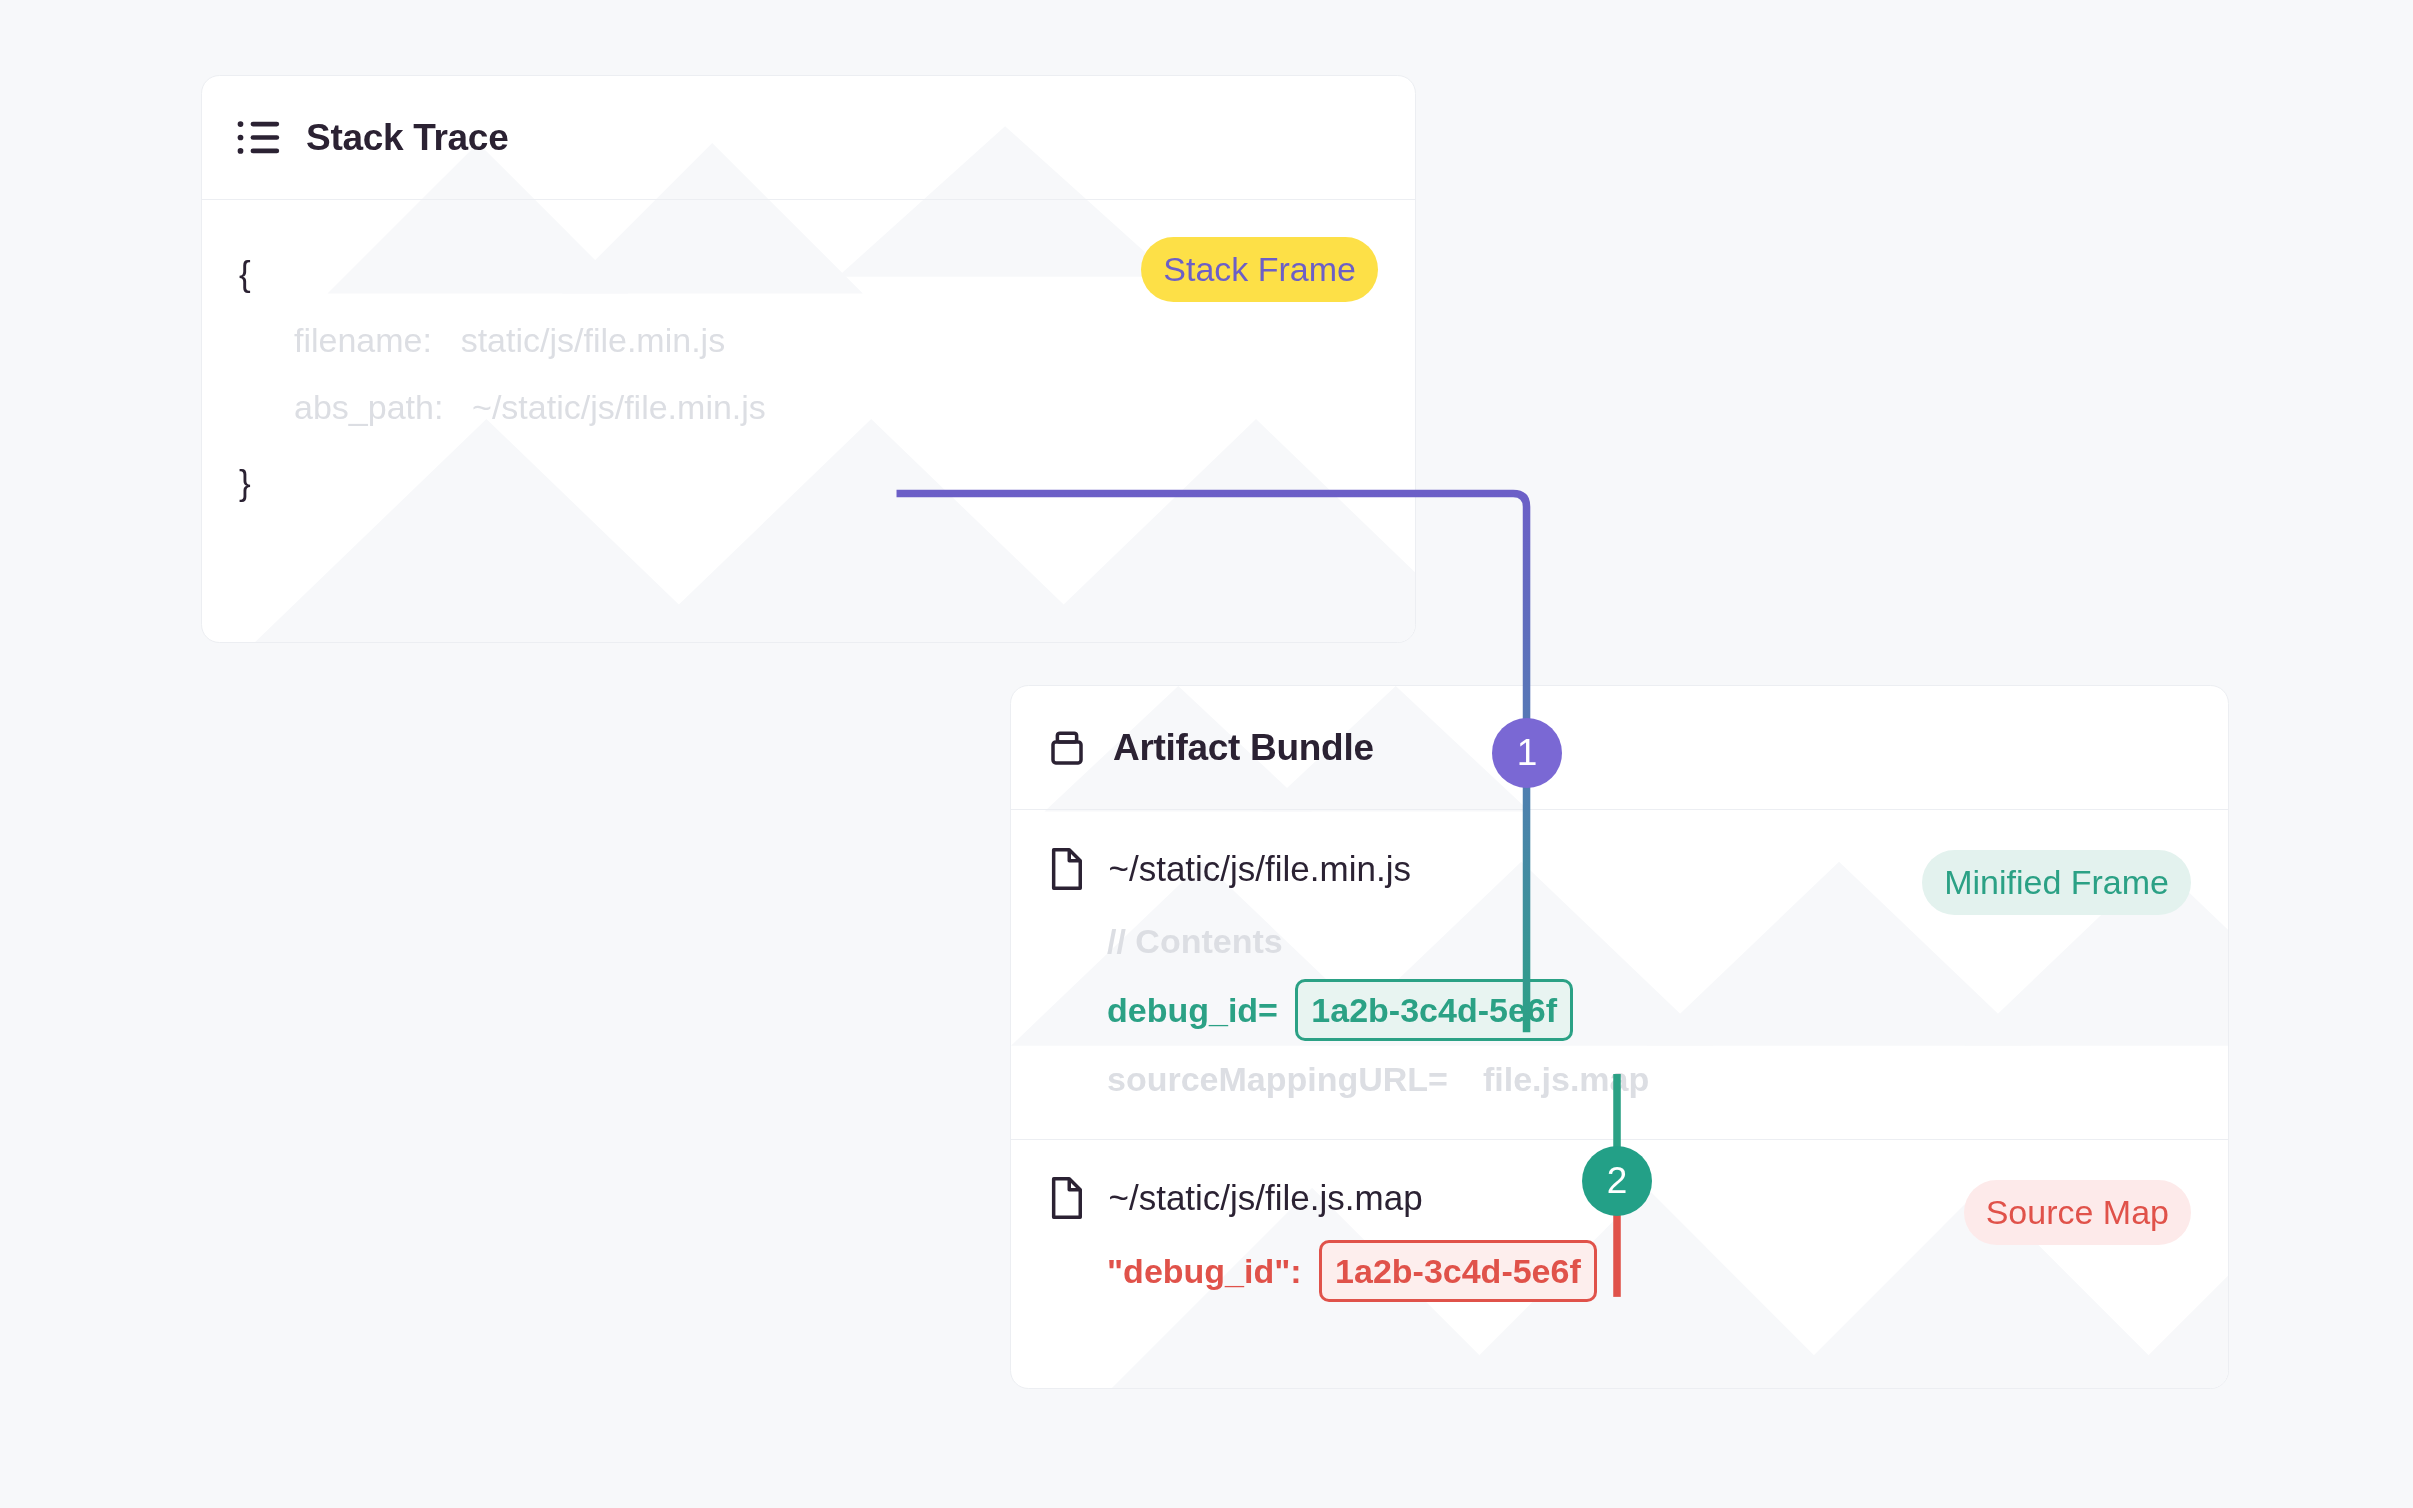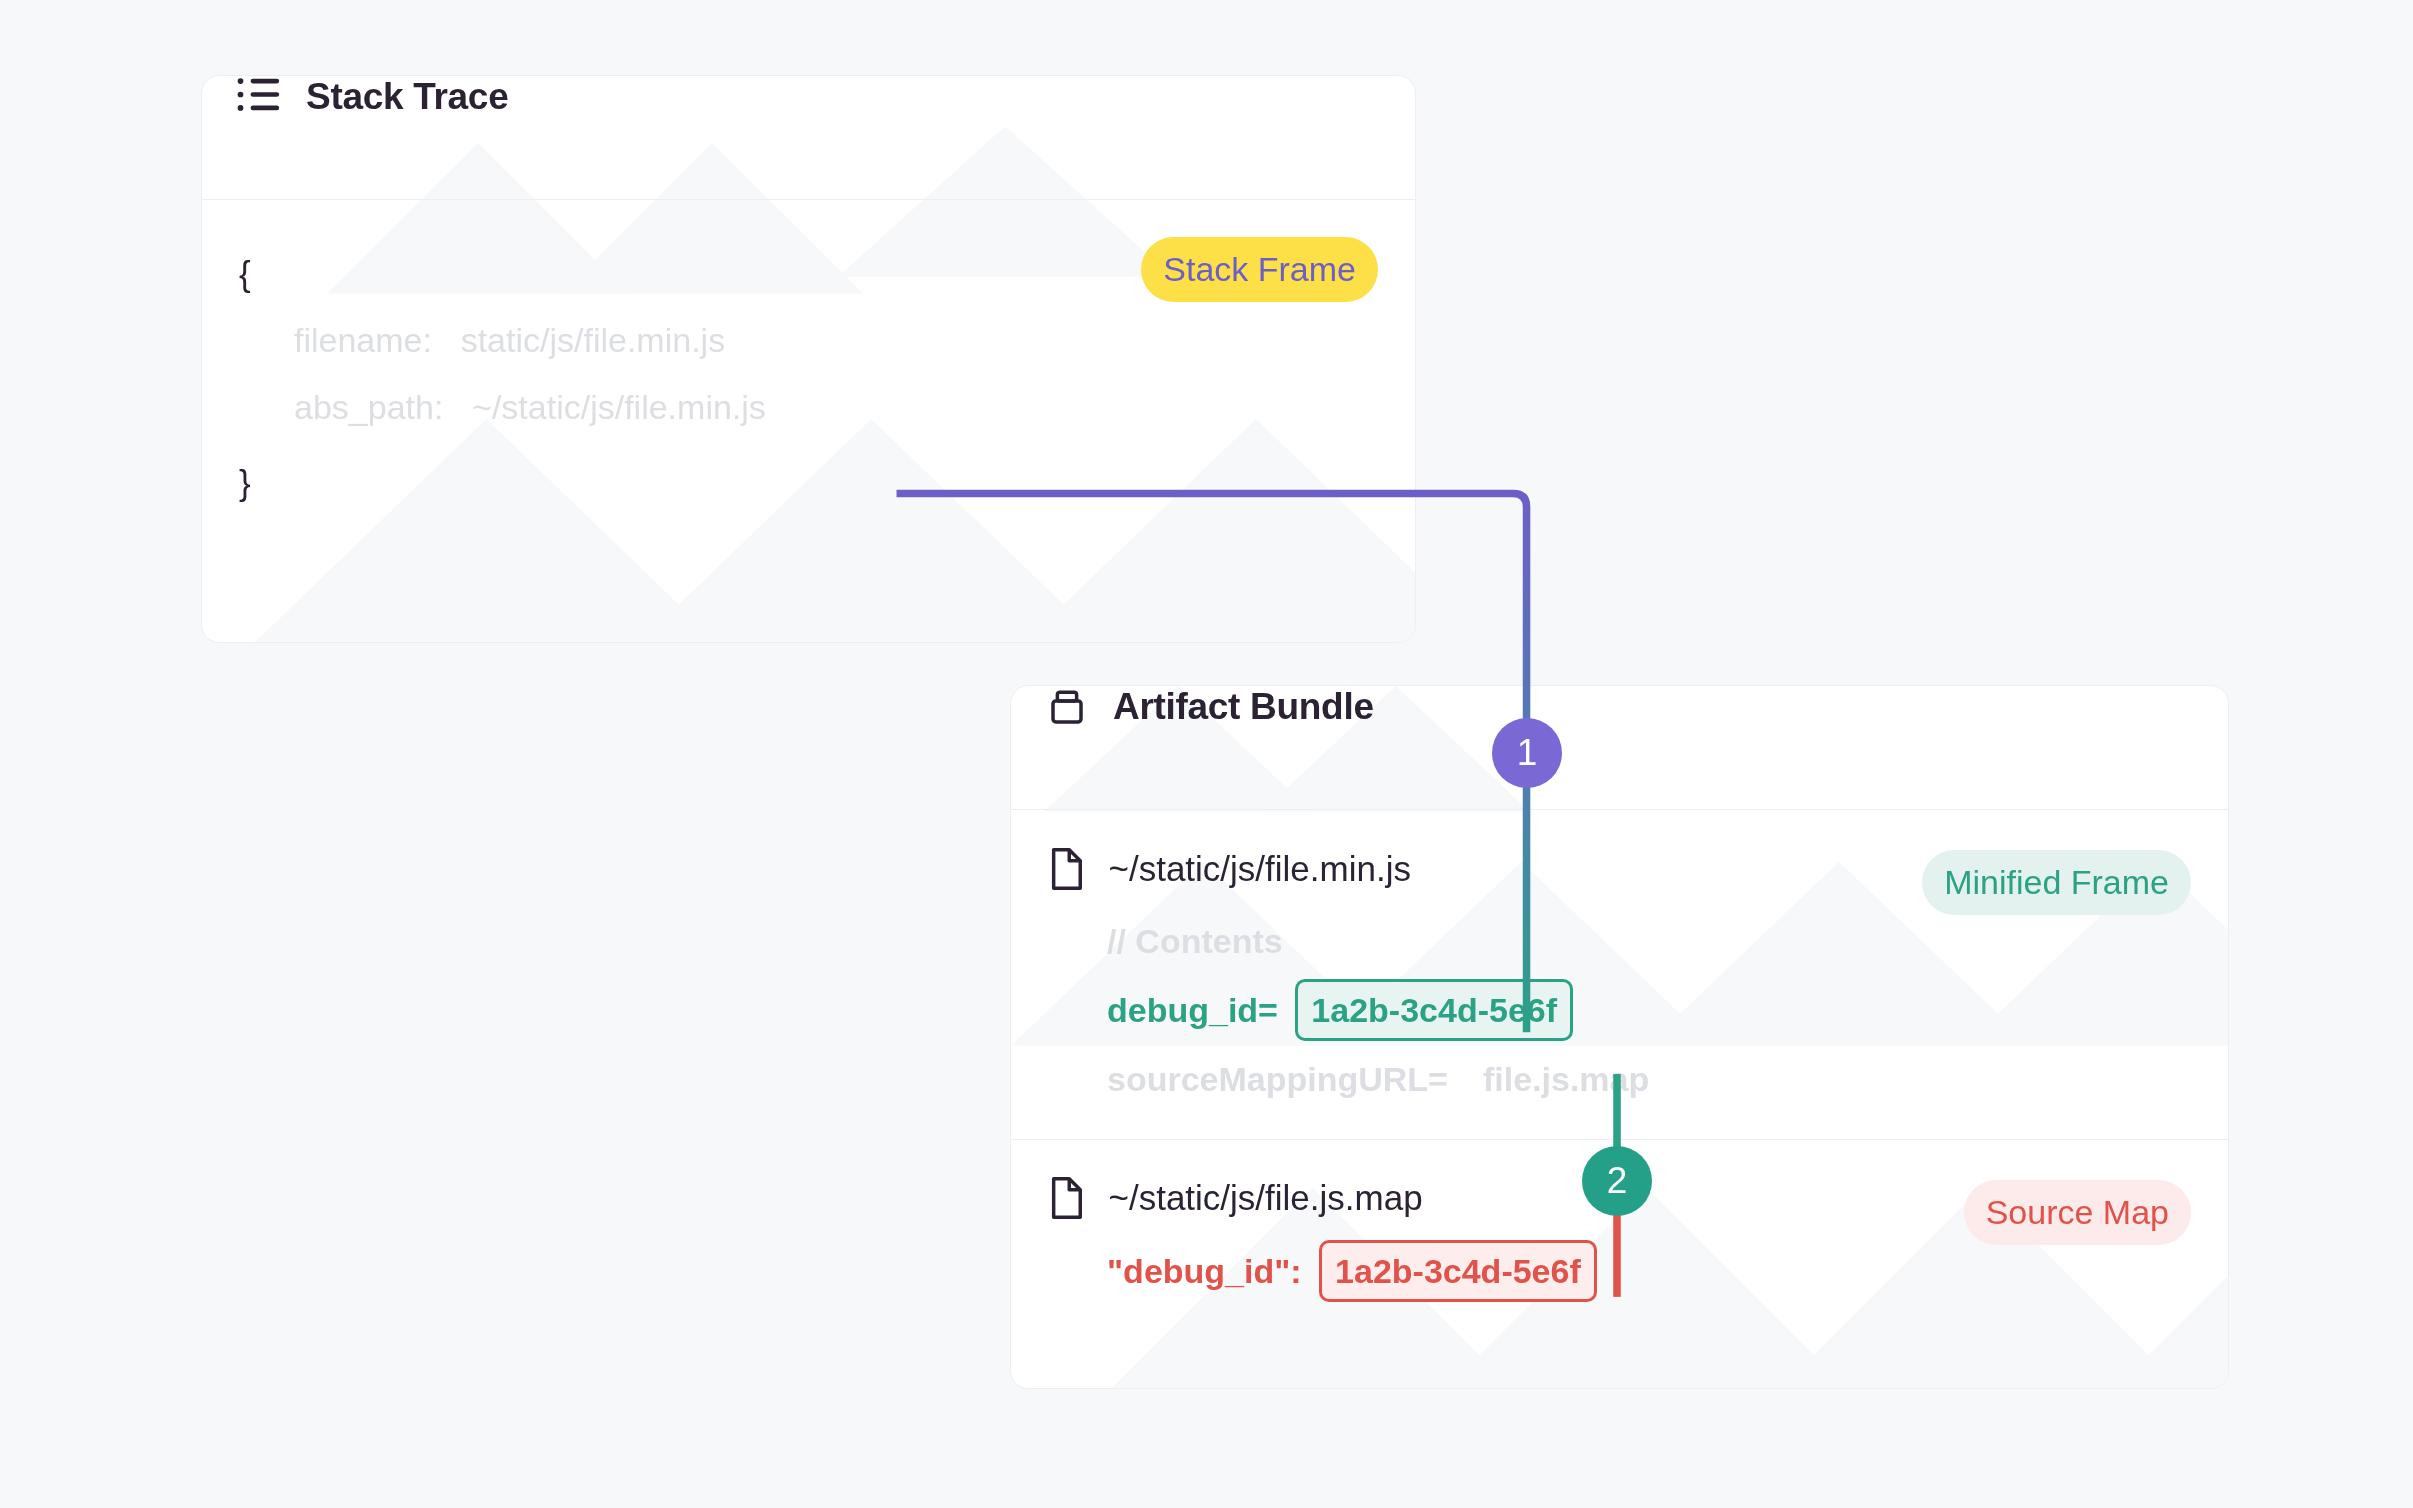--- a/index.html
+++ b/index.html
@@ -31,21 +31,21 @@
   .card-watermark {
     position: absolute;
     inset: 0;
     pointer-events: none;
     opacity: 1;
   }
 
   .card-head {
     position: relative;
     display: flex;
-    align-items: flex-start;
+    align-items: center;
     gap: 25px;
     height: 124px;
     padding: 0 35px;
     border-bottom: 1.7px solid #eceef2;
   }
 
   .card-title {
     font-size: 37px;
     font-weight: 700;
     color: #2b2233;

